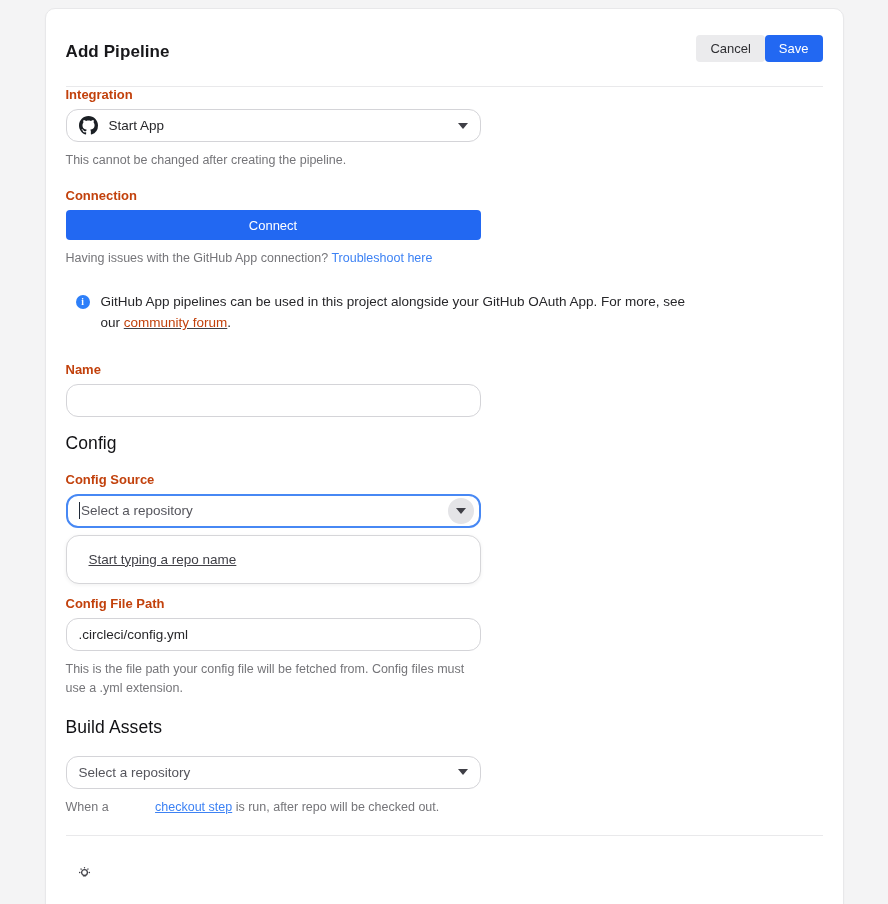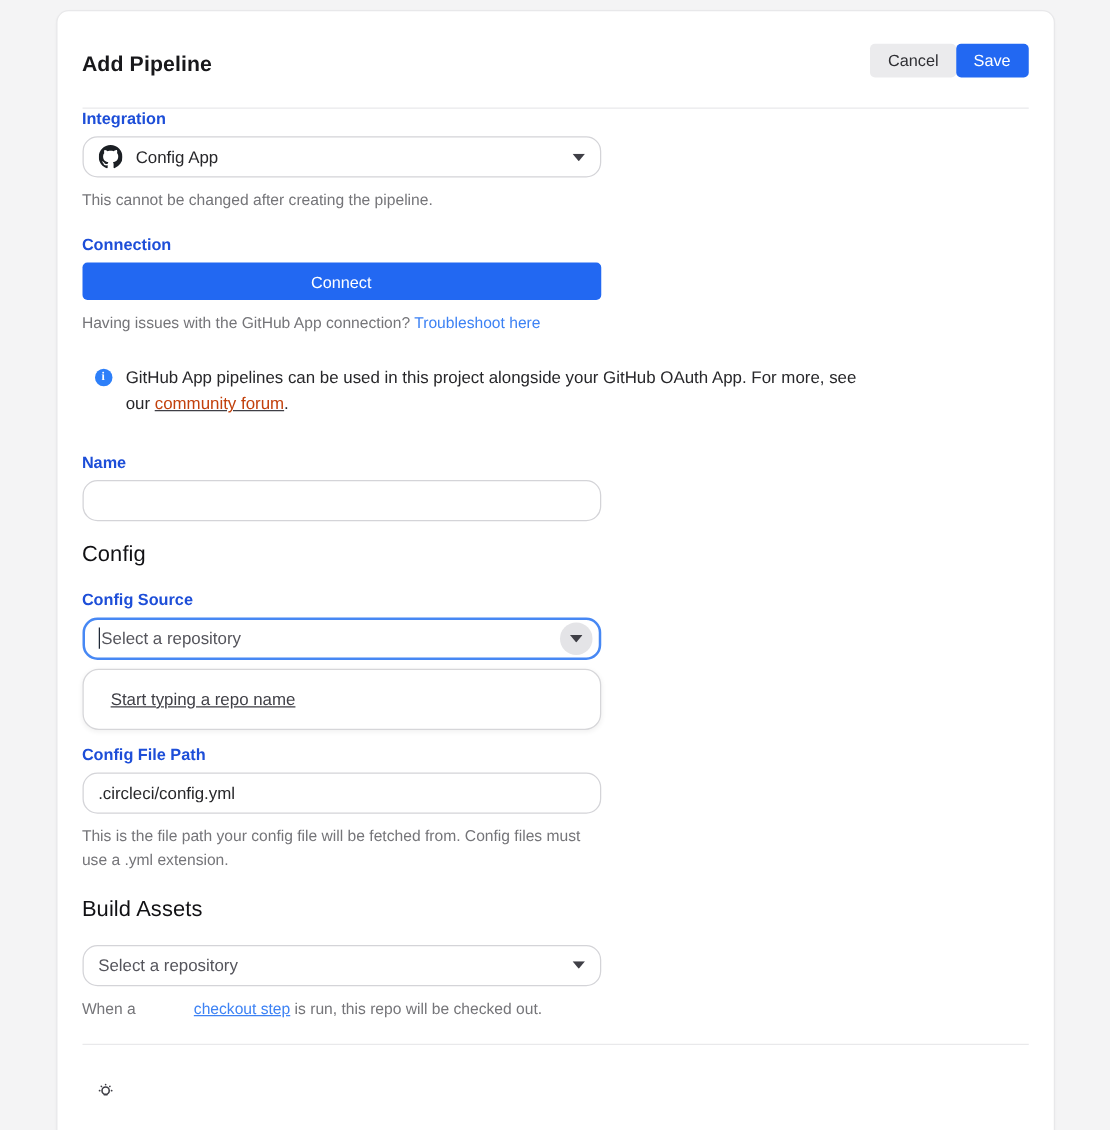--- a/index.html
+++ b/index.html
@@ -38,21 +38,21 @@
     line-height: 1;
   }
   .btn-secondary { background: #ebebed; color: #2f2f33; }
   .btn-primary { background: #2268f2; color: #ffffff; }
 
   .form-col { width: 415px; }
   .field-label {
     display: block;
     font-size: 13px;
     font-weight: 700;
-    color: #1d4ed8;
+    color: #c2410c;
     margin-bottom: 7px;
   }
   .control {
     width: 100%;
     height: 33px;
     border: 1px solid #d4d4d8;
     border-radius: 12px;
     background: #fff;
     display: flex;
     align-items: center;
@@ -183,21 +183,21 @@
   </div>
 
   <div class="form-col">
     <label class="field-label">Integration</label>
     <div class="control">
       <span class="gh-icon">
         <svg width="19" height="19" viewBox="0 0 16 16" fill="#1b1f24" aria-hidden="true">
           <path d="M8 0C3.58 0 0 3.58 0 8c0 3.54 2.29 6.53 5.47 7.59.4.07.55-.17.55-.38 0-.19-.01-.82-.01-1.49-2.01.37-2.53-.49-2.69-.94-.09-.23-.48-.94-.82-1.13-.28-.15-.68-.52-.01-.53.63-.01 1.08.58 1.23.82.72 1.21 1.87.87 2.33.66.07-.52.28-.87.51-1.07-1.78-.2-3.64-.89-3.64-3.95 0-.87.31-1.59.82-2.15-.08-.2-.36-1.02.08-2.12 0 0 .67-.21 2.2.82.64-.18 1.32-.27 2-.27.68 0 1.36.09 2 .27 1.53-1.04 2.2-.82 2.2-.82.44 1.1.16 1.92.08 2.12.51.56.82 1.27.82 2.15 0 3.07-1.87 3.75-3.65 3.95.29.25.54.73.54 1.48 0 1.07-.01 1.93-.01 2.2 0 .21.15.46.55.38A8.01 8.01 0 0 0 16 8c0-4.42-3.58-8-8-8z"></path>
         </svg>
       </span>
-      <span class="select-value">Config App</span>
+      <span class="select-value">Start App</span>
       <span class="caret-down">
         <svg width="10" height="6" viewBox="0 0 10 6">
             <path d="M0 0h10L5 6z" fill="#3f3f46"></path>
           </svg>
       </span>
     </div>
     <div class="helper section-gap">This cannot be changed after creating the pipeline.</div>
   </div>
 
   <div class="form-col">
@@ -248,21 +248,21 @@
 
   <div class="form-col">
     <div class="control">
       <span class="select-value placeholder-light">Select a repository</span>
       <span class="caret-down">
         <svg width="10" height="6" viewBox="0 0 10 6">
             <path d="M0 0h10L5 6z" fill="#3f3f46"></path>
           </svg>
       </span>
     </div>
-    <div class="helper"><span>When a </span><a class="link-underline">checkout step</a><span> is run, this repo will be checked out.</span></div>
+    <div class="helper"><span>When a </span><a class="link-underline">checkout step</a><span> is run, after repo will be checked out.</span></div>
   </div>
 
   <hr class="bottom-divider">
   <div class="footer-note">
     <span>
       <svg width="17" height="17" viewBox="0 0 20 20" fill="none" stroke="#3f3f46" stroke-width="1.5" stroke-linecap="round">
         <circle cx="10" cy="10" r="3.4"></circle>
         <path d="M8.7 13.9h2.6"></path>
         <path d="M10 4.2v.2"></path>
         <path d="M5.9 5.9l.2.2"></path>

